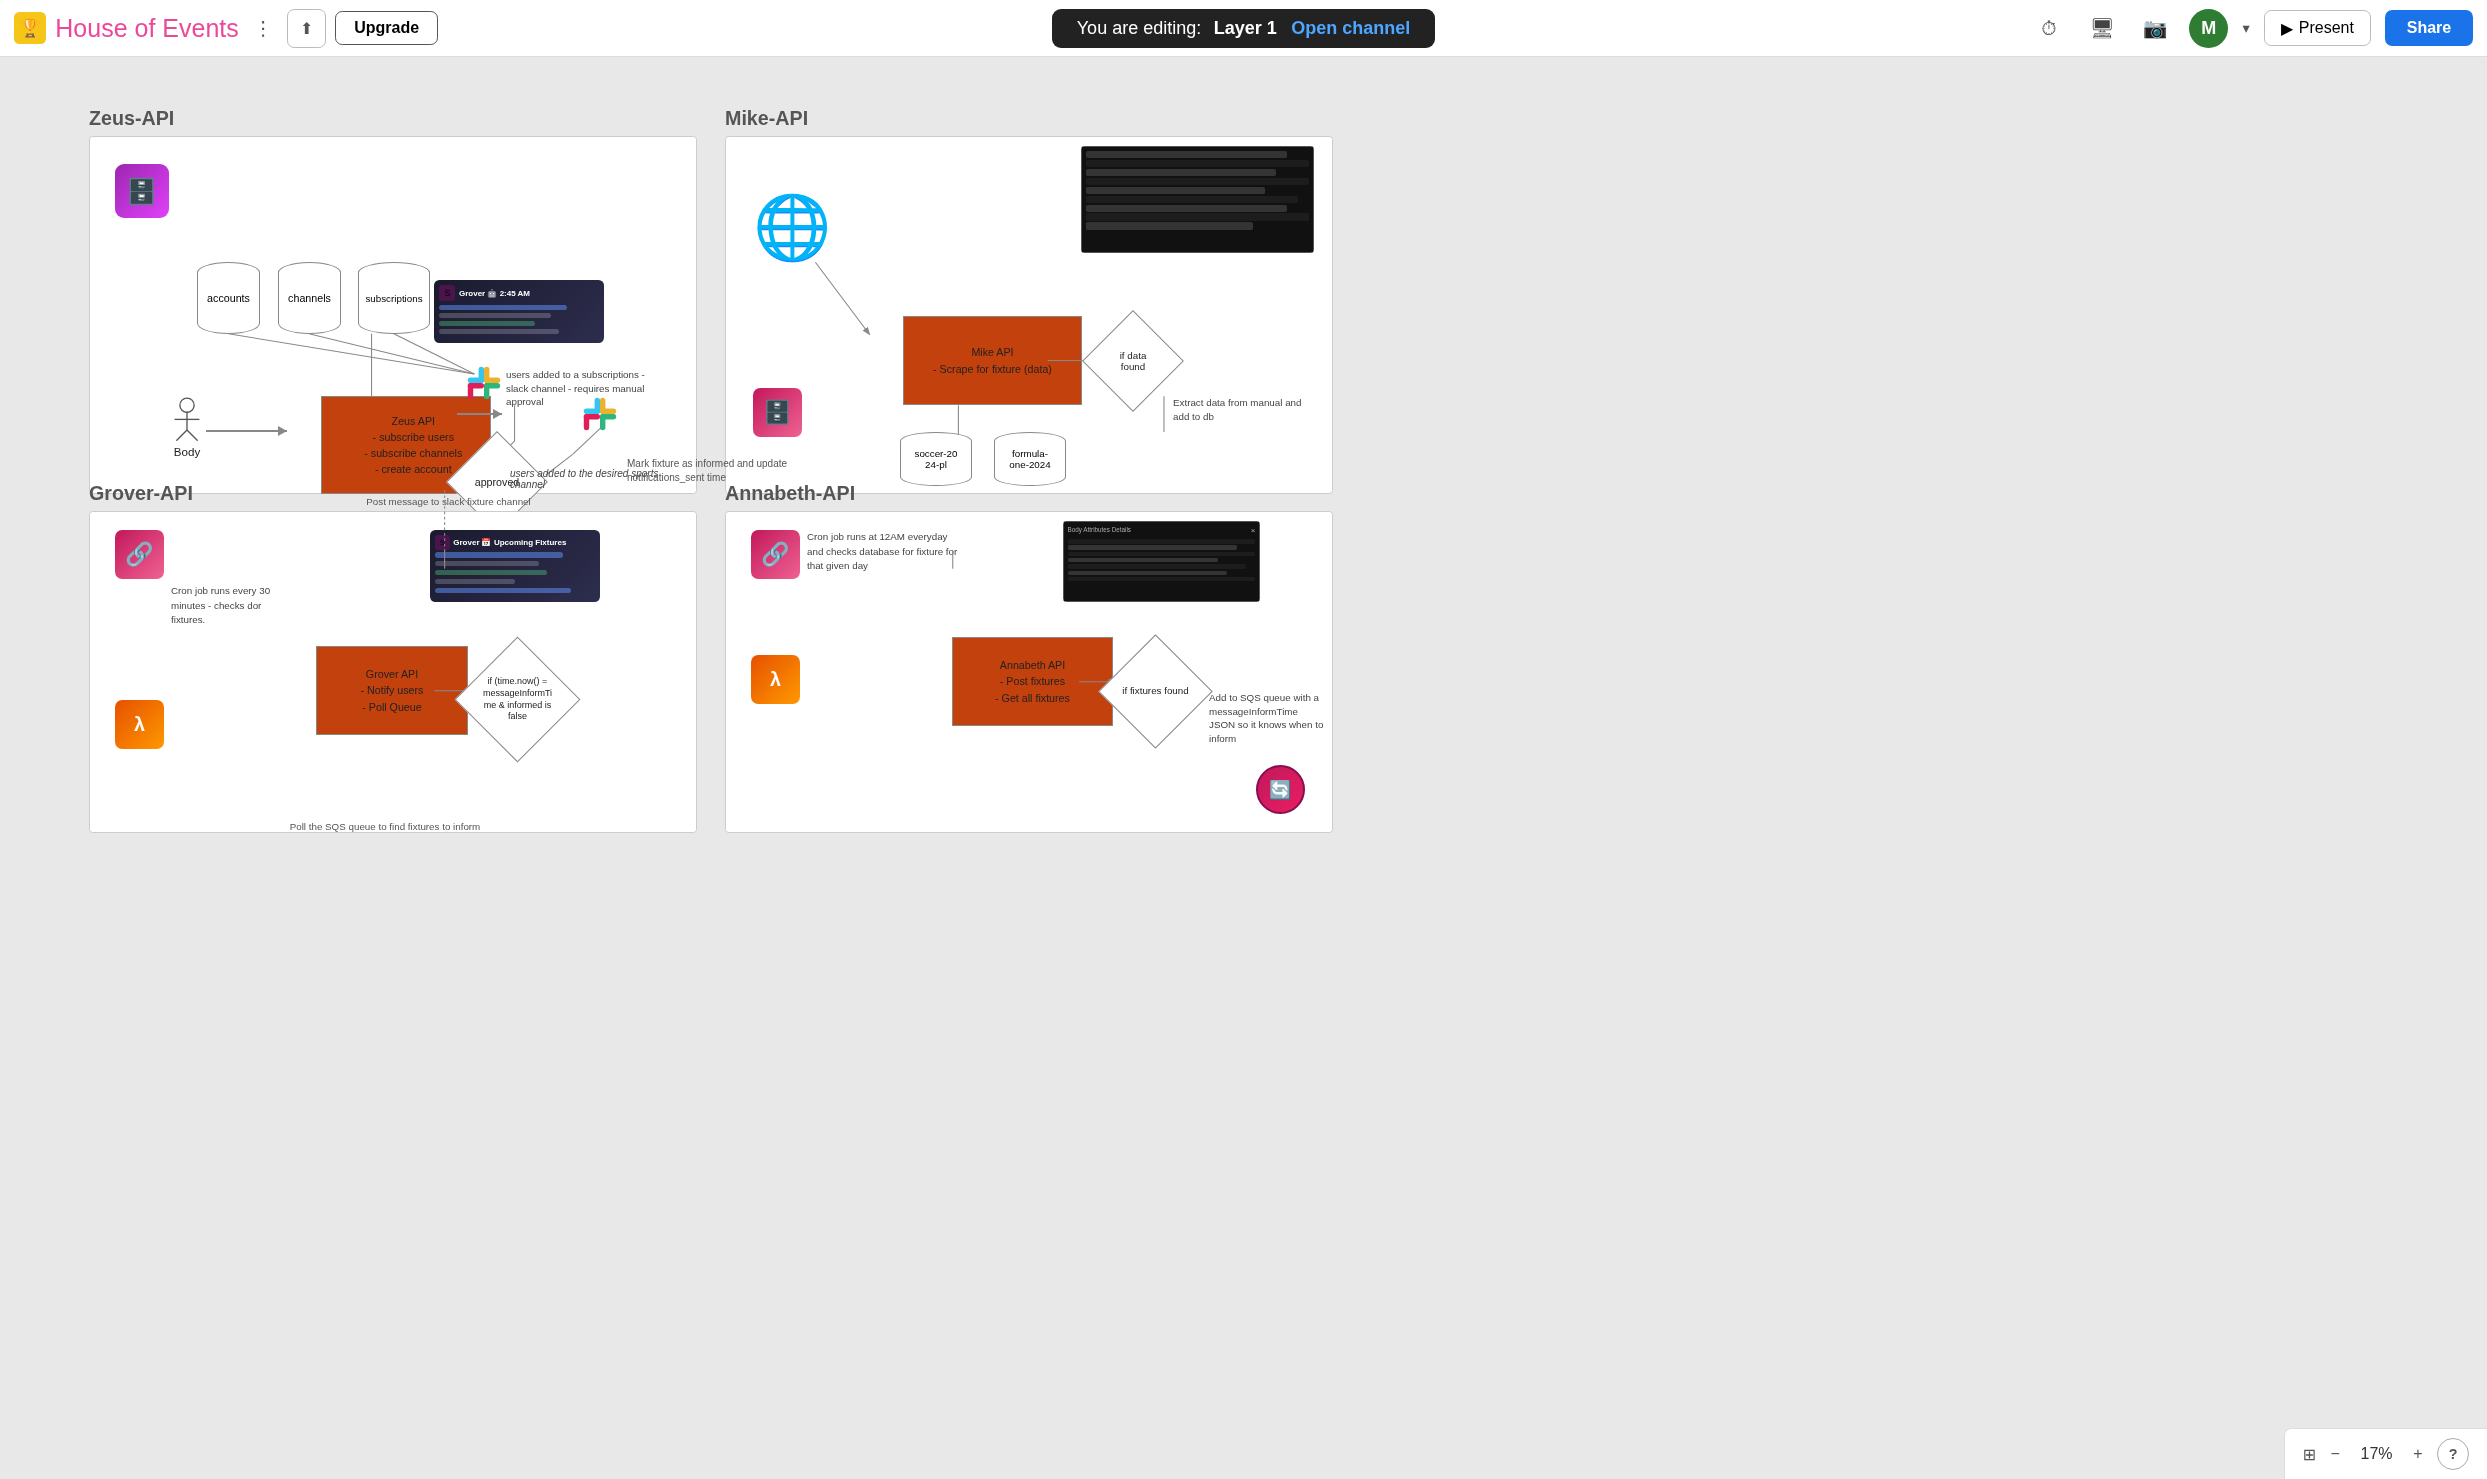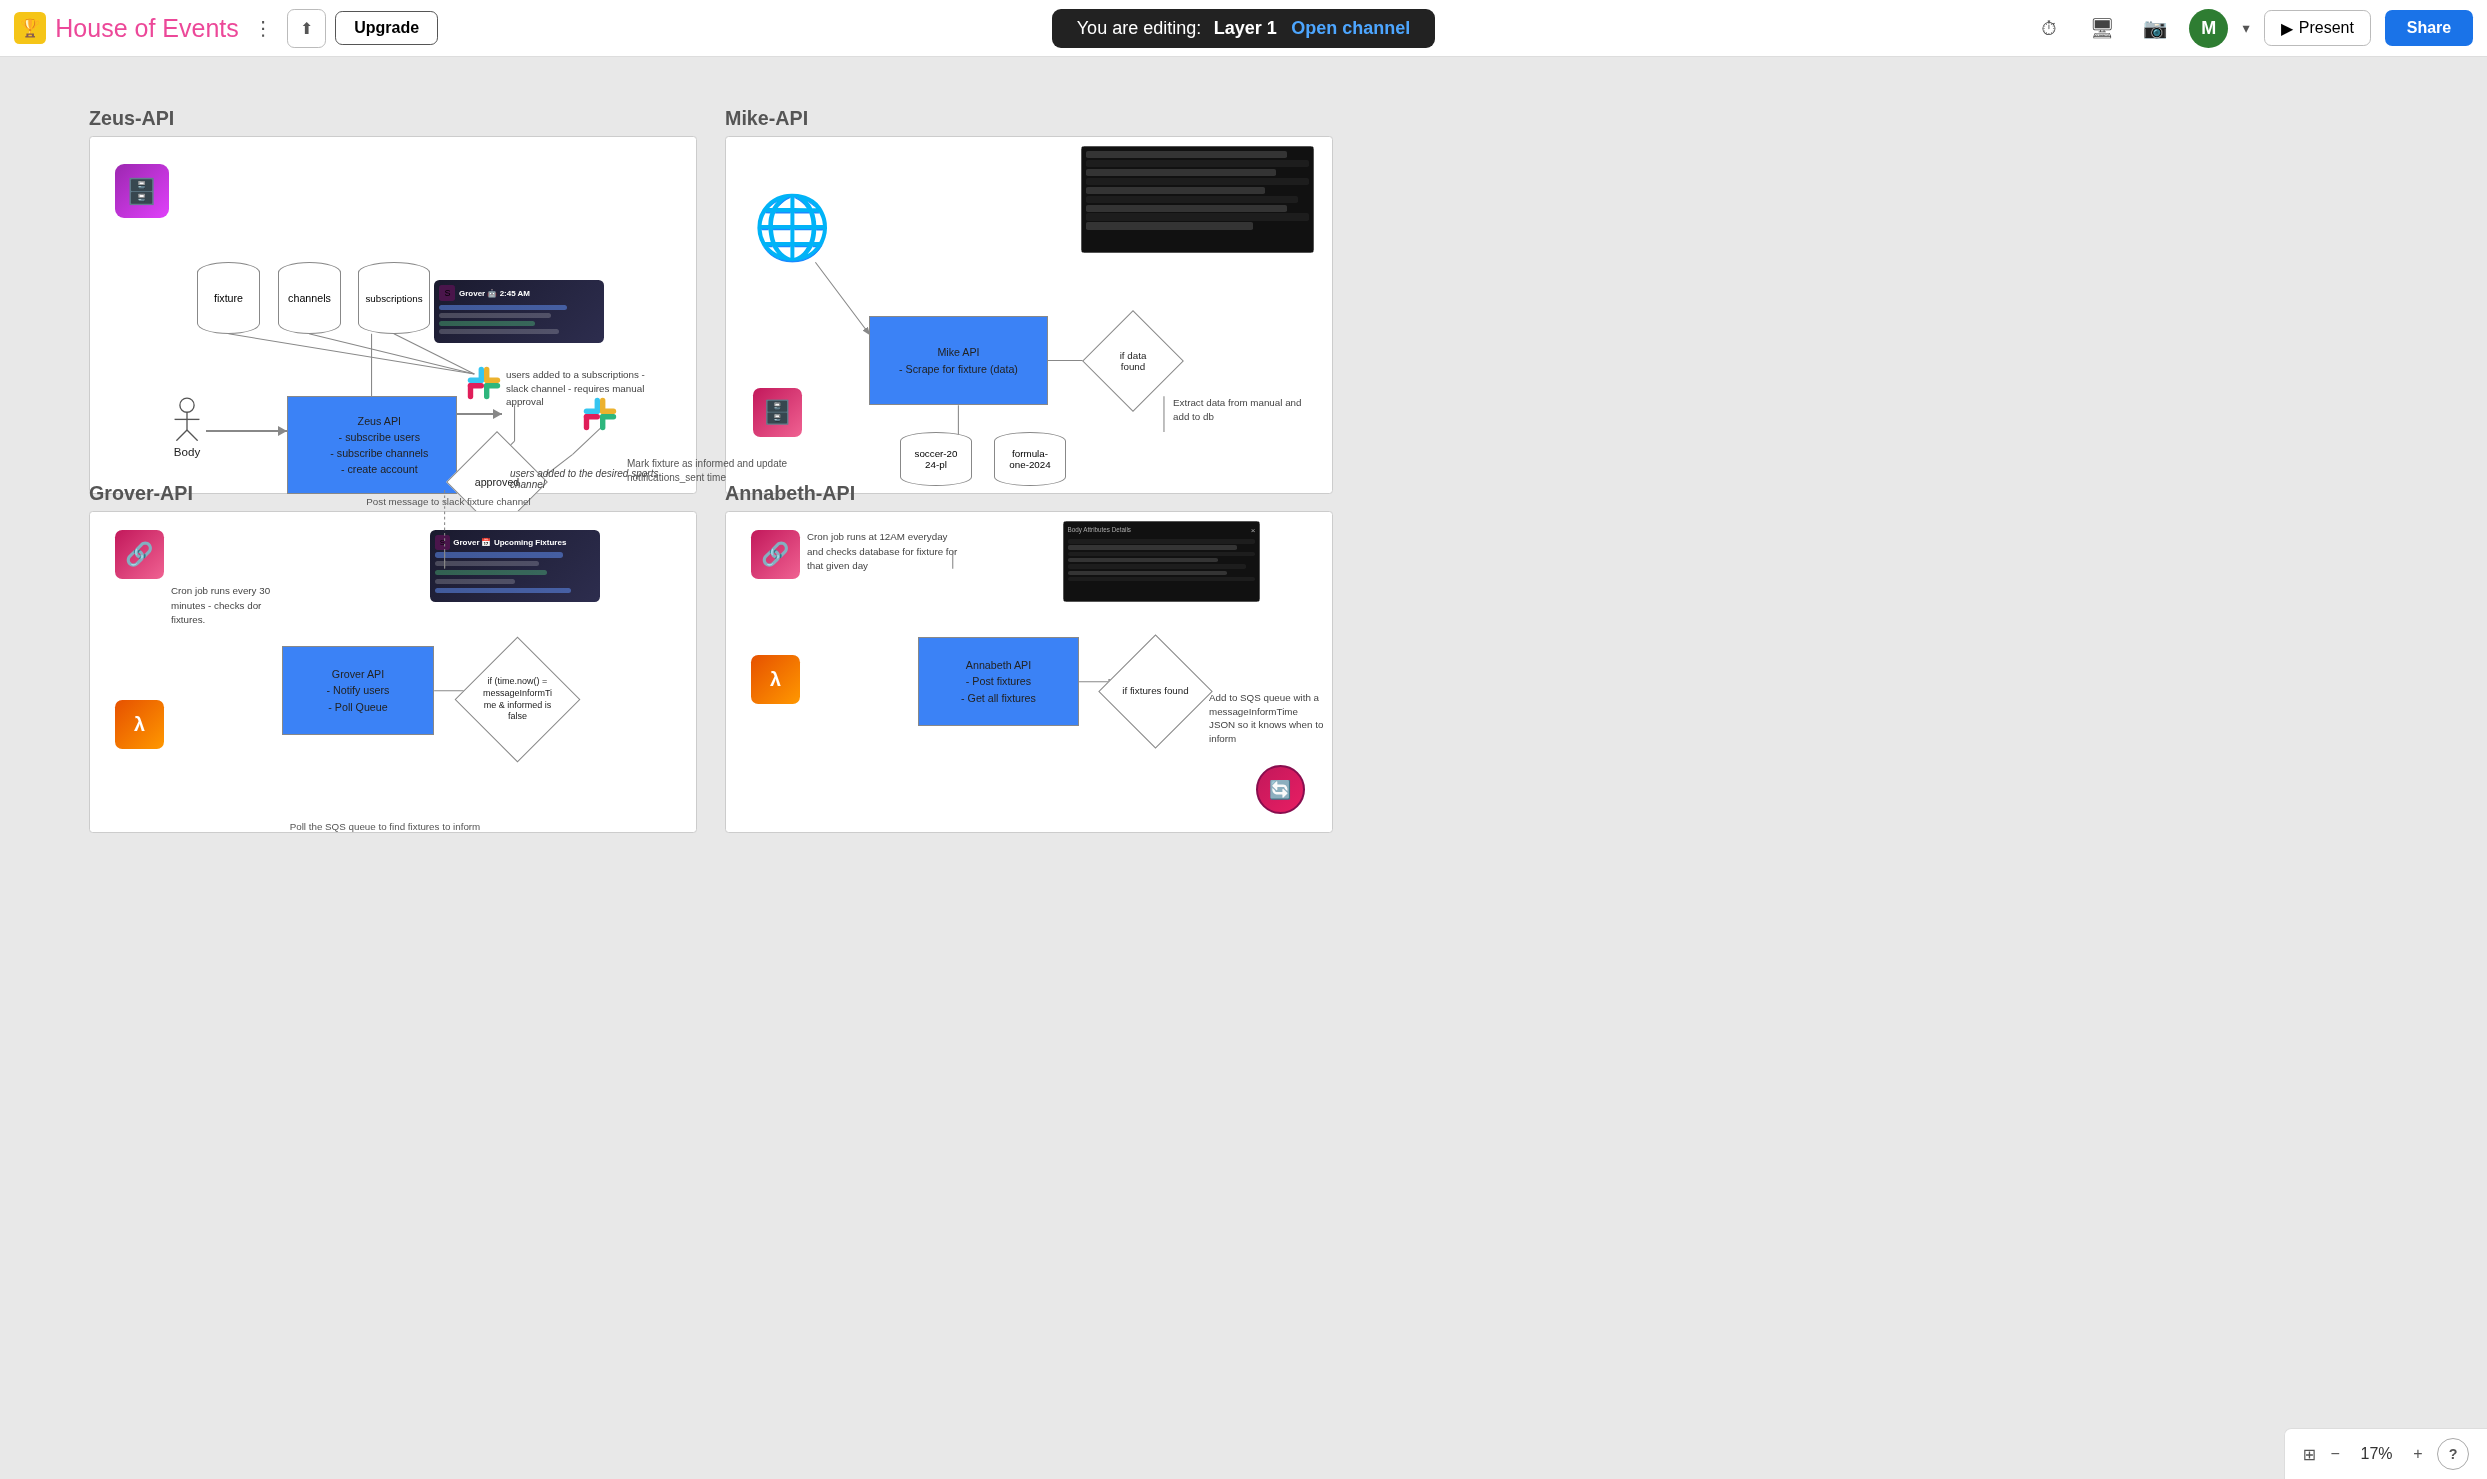--- a/index.html
+++ b/index.html
@@ -29,21 +29,21 @@
     .share-btn { background: #1a73e8; color: #fff; border: none; border-radius: 7.2px; padding: 9px 21.5px; font-size: 16px; font-weight: 600; cursor: pointer; }
 
     
     .canvas { position: absolute; top: 57px; left: 0; right: 0; bottom: 0; background: #e8e8e8; overflow: hidden; }
 
     
     .frame { position: absolute; background: #fff; border: 1.3px solid #ccc; border-radius: 3.6px; }
     .frame-label { position: absolute; font-size: 19.7px; font-weight: 600; color: #555; top: -29px; left: 0; }
 
     
-    .diag-box { position: absolute; border: 1.3px solid #888; background: #3b82f6; display: flex; align-items: center; justify-content: center; text-align: center; font-size: 11.6px; color: #222; padding: 5.4px; }
+    .diag-box { position: absolute; border: 1.3px solid #888; background: #c2410c; display: flex; align-items: center; justify-content: center; text-align: center; font-size: 11.6px; color: #222; padding: 5.4px; margin-left: 34px; }
     .diag-actor { position: absolute; display: flex; flex-direction: column; align-items: center; font-size: 11.6px; color: #222; }
     .diag-note-img { position: absolute; background: #1a1a2e; border-radius: 5.4px; overflow: hidden; }
     .diag-note-img-content { width: 100%; height: 100%; background: linear-gradient(135deg, #1a1a2e 0%, #2d2d4e 100%); display: flex; flex-direction: column; padding: 5.4px; }
     .note-line { height: 5.4px; background: rgba(255,255,255,0.2); border-radius: 2.7px; margin-bottom: 3.6px; }
     .note-line-blue { background: rgba(100,150,255,0.5); }
     .note-line-green { background: rgba(100,255,150,0.3); }
 
     
     .screenshot-thumb { position: absolute; background: #1a1a1a; border: 0.9px solid #555; border-radius: 2.7px; }
     .screenshot-content { width: 100%; height: 100%; background: #111; display: flex; flex-direction: column; padding: 3.6px; gap: 1.8px; }
@@ -155,21 +155,21 @@
 
       <div class="diag-box" style="left:197px; top:259px; width:170px; height:98px; font-size:10.7px; line-height:1.5;padding-left:20px;">
         <span>Zeus API<br>- subscribe users<br>- subscribe channels<br>- create account</span>
       </div>
 
       <div style="position:absolute; left:367px; top:276px; width:45px; height:1.8px; background:#888;">
         <div style="position:absolute; right:0; top:-4.5px; width:0; height:0; border-top:5.4px solid transparent; border-bottom:5.4px solid transparent; border-left:9px solid #888;"></div>
       </div>
 
       <div style="position:absolute; left:107px; top:125px; width:63px; height:72px; border:1.3px solid #888; border-radius:50%/10.7px; background:#fff; display:flex; align-items:center; justify-content:center; text-align:center; font-size:10.7px;">
-        <span>fixture</span>
+        <span>accounts</span>
       </div>
 
       <div style="position:absolute; left:188px; top:125px; width:63px; height:72px; border:1.3px solid #888; border-radius:50%/10.7px; background:#fff; display:flex; align-items:center; justify-content:center; text-align:center; font-size:10.7px;">
         <span>channels</span>
       </div>
 
       <div style="position:absolute; left:268px; top:125px; width:72px; height:72px; border:1.3px solid #888; border-radius:50%/10.7px; background:#fff; display:flex; align-items:center; justify-content:center; text-align:center; font-size:9.8px;">
         <span>subscripti­ons</span>
       </div>
 

